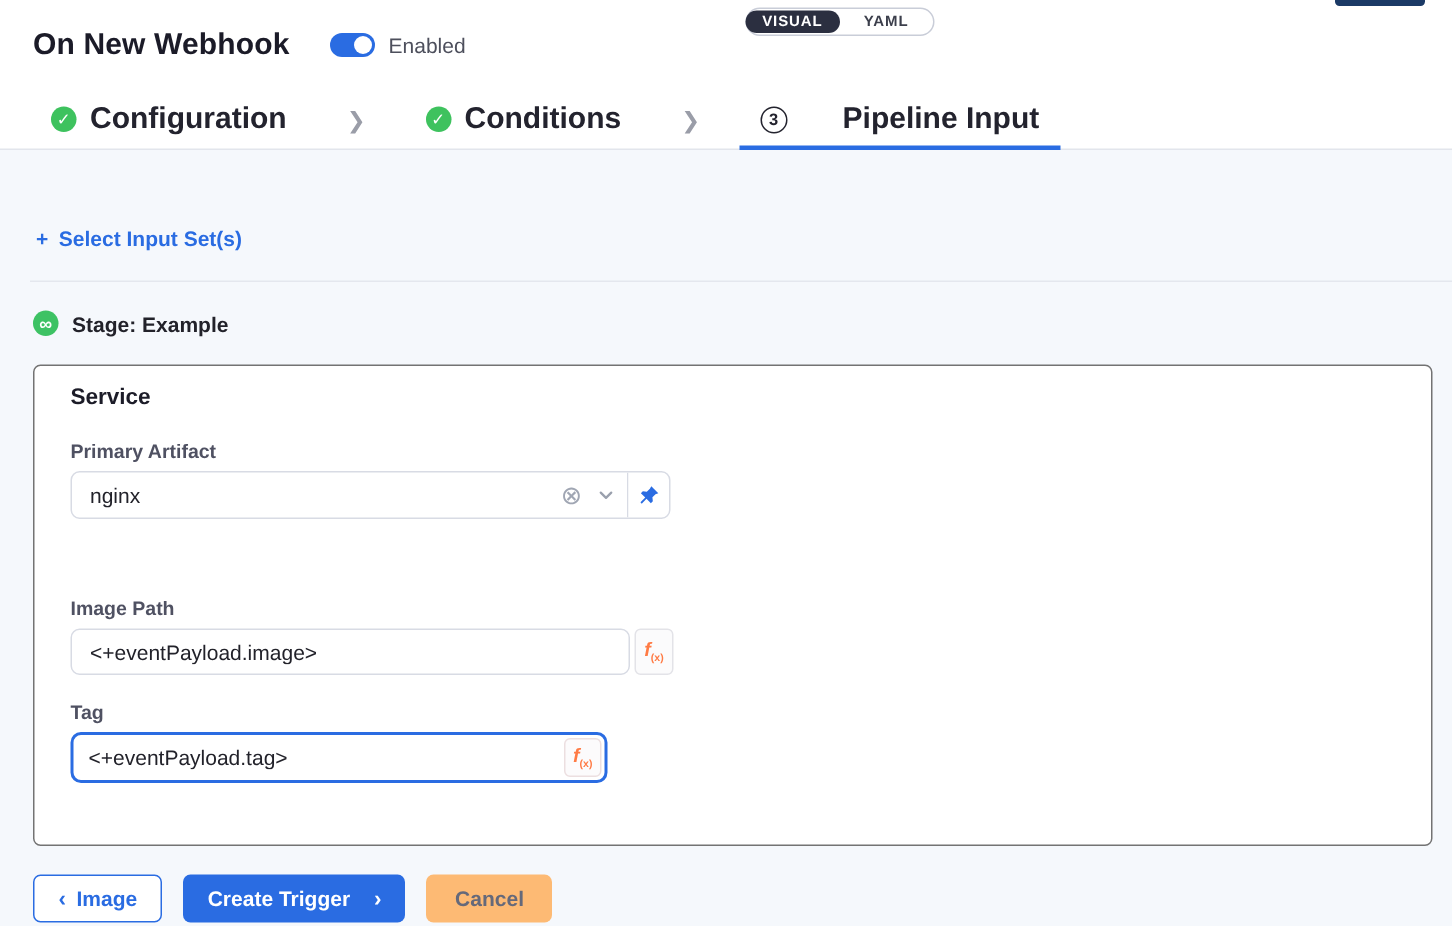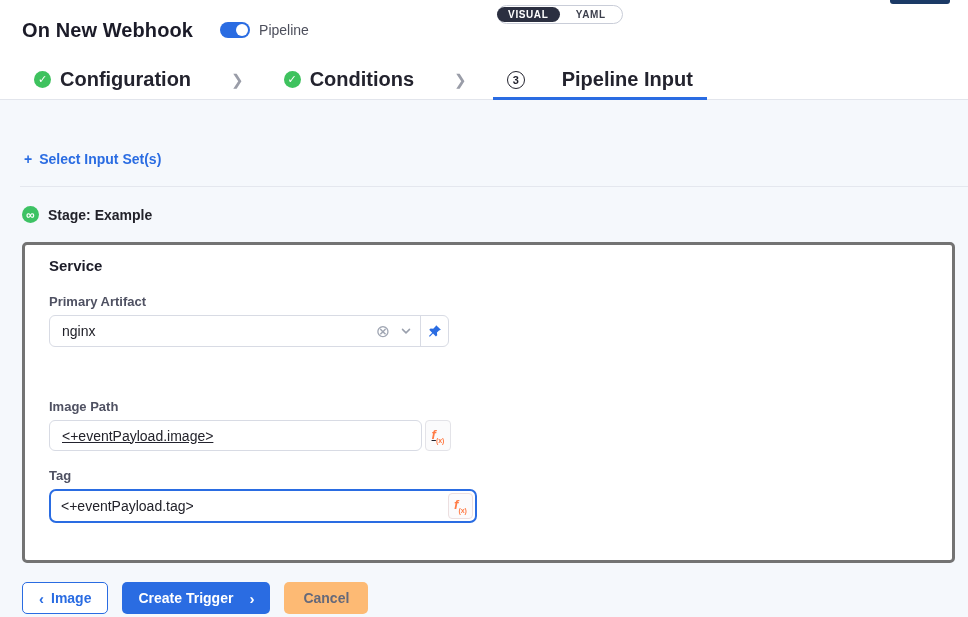--- a/index.html
+++ b/index.html
@@ -47,40 +47,40 @@
   .tab-sep{color:#9a9da8;font-size:15px;padding:0 38px;user-select:none;}
   
   .input-sets-link{margin:51px 0 0 24px;display:inline-flex;align-items:center;gap:7px;
     color:var(--accent);font-size:14px;font-weight:700;cursor:pointer;}
   .divider{border:0;border-top:1px solid #e4e7ee;margin:18px 0 0 20px;}
   .stage-row{margin:19px 0 0 22px;display:flex;align-items:center;gap:9px;}
   .stage-icon{width:17px;height:17px;border-radius:50%;background:#3dc264;color:#fff;font-size:12px;
     font-weight:700;display:flex;align-items:center;justify-content:center;line-height:1;}
   .stage-label{font-size:14px;font-weight:600;color:#22222a;}
   
-  .card{margin:19px 13px 0 22px;height:321px;background:#fff;border:3px solid #737373;border-radius:5px;
+  .card{margin:19px 13px 0 22px;height:321px;background:#fff;border:1px solid #737373;border-radius:5px;
     padding:12px 24px;}
   .service-heading{font-size:15px;font-weight:700;color:#1c1c28;margin:0;}
   .field-label{font-size:13px;line-height:15px;font-weight:600;color:var(--label);}
   .mt-20{margin-top:20px;} .mt-52{margin-top:52px;} .mt-17{margin-top:17px;}
   .artifact-select{margin-top:6px;width:400px;height:32px;background:#fff;border:1px solid var(--border);
     border-radius:6px;display:flex;align-items:center;cursor:pointer;}
   .artifact-value{flex:1;padding-left:12px;font-size:14px;color:#22222a;}
   .clear-icon{color:#a0a6b3;font-size:17px;line-height:1;padding:0 6px;cursor:pointer;}
   .caret-wrap{padding:0 8px 0 4px;display:flex;align-items:center;cursor:pointer;}
   .pin-seg{width:28px;align-self:stretch;border-left:1px solid var(--border);display:flex;
     align-items:center;justify-content:center;cursor:pointer;border-radius:0 6px 6px 0;}
-  .input-row{display:flex;margin-top:6px;align-items:stretch;gap:3px;text-decoration:underline;}
+  .input-row{display:flex;margin-top:6px;align-items:stretch;gap:3px;}
   .text-input{width:373px;height:31px;border:1px solid var(--border);border-radius:6px;padding:0 12px;
     font-size:14px;color:#22222a;font-family:inherit;background:#fff;}
   .fx-btn{width:26px;height:31px;border:1px solid #e3e3e8;border-radius:4px;background:#fbfbfc;
     display:flex;align-items:center;justify-content:center;cursor:pointer;}
   .fx-glyph{color:var(--orange);font-size:13px;font-style:italic;font-weight:600;line-height:1;}
   .fx-glyph sub{font-size:7px;font-style:normal;}
-  .tag-group{margin-top:6px;width:428px;height:34px;border:2px solid var(--accent);border-radius:7px;
+  .tag-group{margin-top:6px;width:358px;height:34px;border:2px solid var(--accent);border-radius:7px;
     background:#fff;display:flex;align-items:center;justify-content:space-between;}
   .tag-group input{flex:1;border:none;outline:none;background:transparent;padding:0 10px;
     font-size:14px;color:#22222a;font-family:inherit;height:100%;min-width:0;}
   .fx-chip{width:25px;height:26px;margin-right:2px;border:1px solid #ecdfe0;border-radius:4px;
     background:#fcfbfc;display:flex;align-items:center;justify-content:center;flex:none;cursor:pointer;}
   
   .footer{display:flex;align-items:center;gap:14px;margin:19px 0 0 22px;}
   .btn{height:32px;border-radius:5px;font-size:14px;font-weight:700;font-family:inherit;cursor:pointer;
     display:inline-flex;align-items:center;gap:7px;padding:0 16px;border:none;}
   .btn-back{background:#fff;border:1px solid var(--accent);color:var(--accent);}
@@ -90,21 +90,21 @@
 </style>
 </head>
 <body>
 
 <div class="header">
   <div class="header-top">
     <h1 class="page-title">On New Webhook</h1>
     <div class="toggle">
       <div class="knob"></div>
     </div>
-    <span class="enabled-label">Pipeline</span>
+    <span class="enabled-label">Enabled</span>
     <div class="view-pill">
       <div class="view-seg active">VISUAL</div>
       <div class="view-seg">YAML</div>
     </div>
     <div class="cutoff-button"></div>
   </div>
 
   <div class="tabs">
     <div class="tab">
       <span class="check-circle">✓</span>

